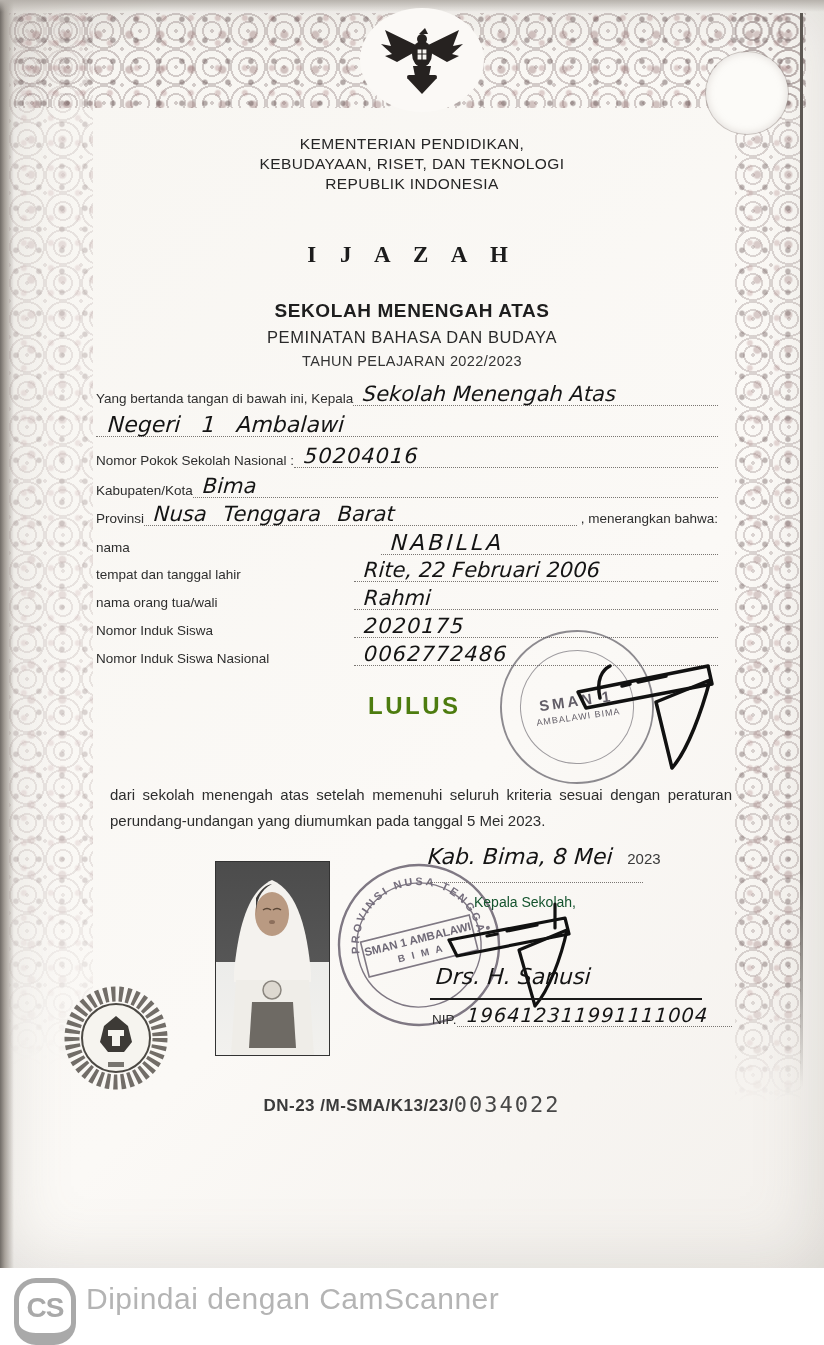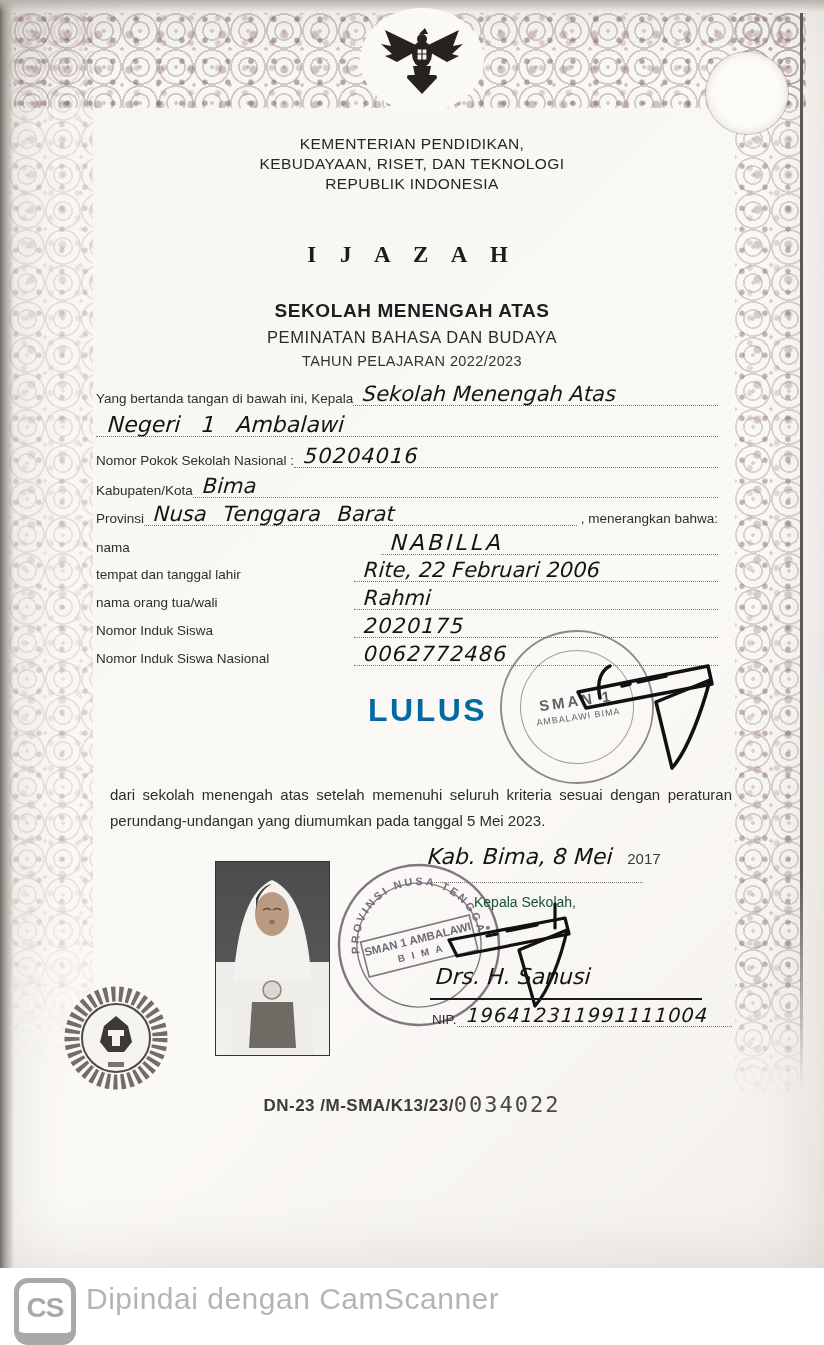--- a/index.html
+++ b/index.html
@@ -43,21 +43,21 @@
   .subtitle2{top:316px;font-size:16.5px;letter-spacing:.6px;color:#2a2a2a;}
   .subtitle3{top:341px;font-size:14.5px;letter-spacing:.4px;color:#333;}
   .label{font-size:13.5px;color:#2e2e2e;}
   
   .row{position:absolute;left:96px;width:622px;display:flex;align-items:flex-end;}
   .dots{flex:1;border-bottom:1.6px dotted #7a7672;min-height:10px;position:relative;padding:0 4px 0 10px;}
   .hw{font-family:"DejaVu Sans",cursive;font-style:italic;color:#141414;
       display:inline-block;transform:skewX(-4deg);line-height:1;}
   .suffix{font-size:13.5px;color:#2e2e2e;white-space:nowrap;padding-left:4px;}
   
-  .lulus{position:absolute;left:368px;top:692px;font-size:32px;font-weight:bold;letter-spacing:2.5px;color:#0369a1;}
+  .lulus{position:absolute;left:368px;top:692px;font-size:24px;font-weight:bold;letter-spacing:2.5px;color:#4d7c0f;}
   .round-stamp{position:absolute;border-radius:50%;display:flex;flex-direction:column;
       align-items:center;justify-content:center;text-align:center;}
   .stamp1{left:500px;top:630px;width:150px;height:150px;border:2.5px solid rgba(82,78,88,.65);
       transform:rotate(-8deg);color:rgba(70,66,78,.85);}
   .stamp1 .inner{width:112px;height:112px;border:1.5px solid rgba(82,78,88,.55);border-radius:50%;
       display:flex;flex-direction:column;align-items:center;justify-content:center;}
   .stamp1-line1{font-size:15px;font-weight:bold;letter-spacing:3px;}
   .stamp1-line2{font-size:9px;letter-spacing:1px;margin-top:3px;}
   
   .paragraph{position:absolute;left:110px;top:782px;width:622px;font-size:15px;line-height:26px;
@@ -77,21 +77,21 @@
   .nip-row{position:absolute;left:432px;top:1006px;width:300px;display:flex;align-items:flex-end;}
   .nip-label{font-size:13.5px;color:#2e2e2e;}
   .nip-row .hw{font-size:19.5px;letter-spacing:1px;}
   
   .serial{position:absolute;left:112px;top:1092px;width:600px;text-align:center;}
   .serial-prefix{font-size:17px;font-weight:bold;letter-spacing:.5px;color:#3b3b3b;}
   .serial-number{font-family:"DejaVu Sans Mono",monospace;font-size:22px;letter-spacing:2px;color:#474747;vertical-align:-1px;}
   
   .footer{position:absolute;left:0;top:1268px;width:824px;height:77px;background:#ffffff;}
   .cs-logo{position:absolute;left:14px;top:10px;width:52px;height:50px;border:5px solid #a9a9a9;
-      border-radius:14px;display:flex;align-items:center;justify-content:center;
+      border-radius:22px;display:flex;align-items:center;justify-content:center;
       font-weight:bold;font-size:28px;color:#a9a9a9;letter-spacing:-1px;
       border-bottom-width:12px;background:#fff;}
   .footer-text{position:absolute;left:86px;top:14px;font-size:30px;color:#b4b4b4;letter-spacing:.5px;}
   svg{display:block;}
 </style>
 </head>
 <body>
 
 <div class="page">
 
@@ -242,21 +242,21 @@
       </text>
       <rect x="33" y="72" width="112" height="36" fill="none" stroke="#6a6270" stroke-width="1.6"></rect>
       <text x="89" y="87" text-anchor="middle" font-size="11.5" font-weight="bold" fill="#565060" font-family="Liberation Sans,sans-serif">SMAN 1 AMBALAWI</text>
       <text x="89" y="101" text-anchor="middle" font-size="10" font-weight="bold" fill="#565060" letter-spacing="2" font-family="Liberation Sans,sans-serif">B I M A</text>
       <circle cx="160" cy="89" r="2" fill="#6a6270"></circle>
     </svg>
   </div>
 
   <div class="place-date">
     <span class="hw">Kab. Bima, 8 Mei</span>
-    <span class="year">2017</span>
+    <span class="year">2023</span>
   </div>
   <div class="date-dots"></div>
   <div class="role">Kepala Sekolah,</div>
 
   <div style="position:absolute;left:435px;top:900px;">
     <svg width="175" height="110" viewBox="0 0 175 110">
       <g fill="none" stroke="#111" stroke-width="3.2" stroke-linejoin="round" stroke-linecap="round">
         <path d="M120 28 L120 4"></path>
         <path d="M14 40 L130 18 L134 34 L22 56 Z"></path>
         <path d="M52 36 l10 -2 m10 -3 l30 -6"></path>

